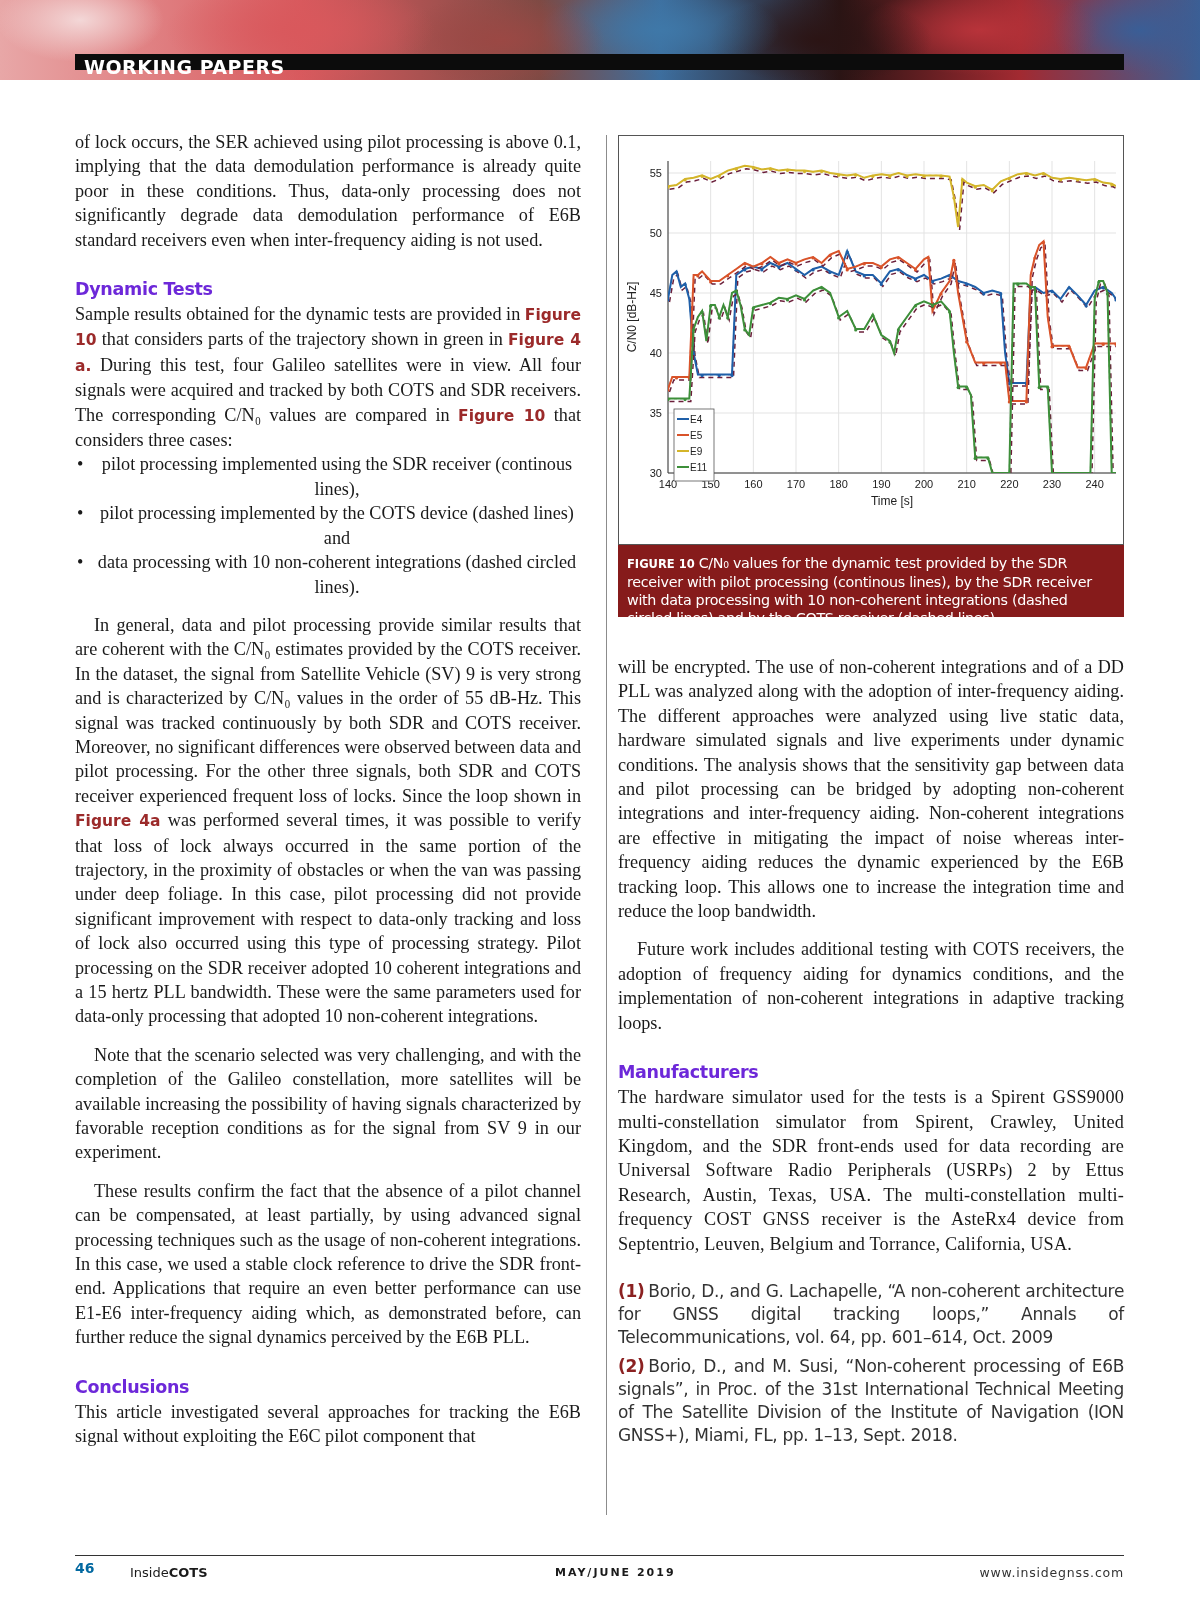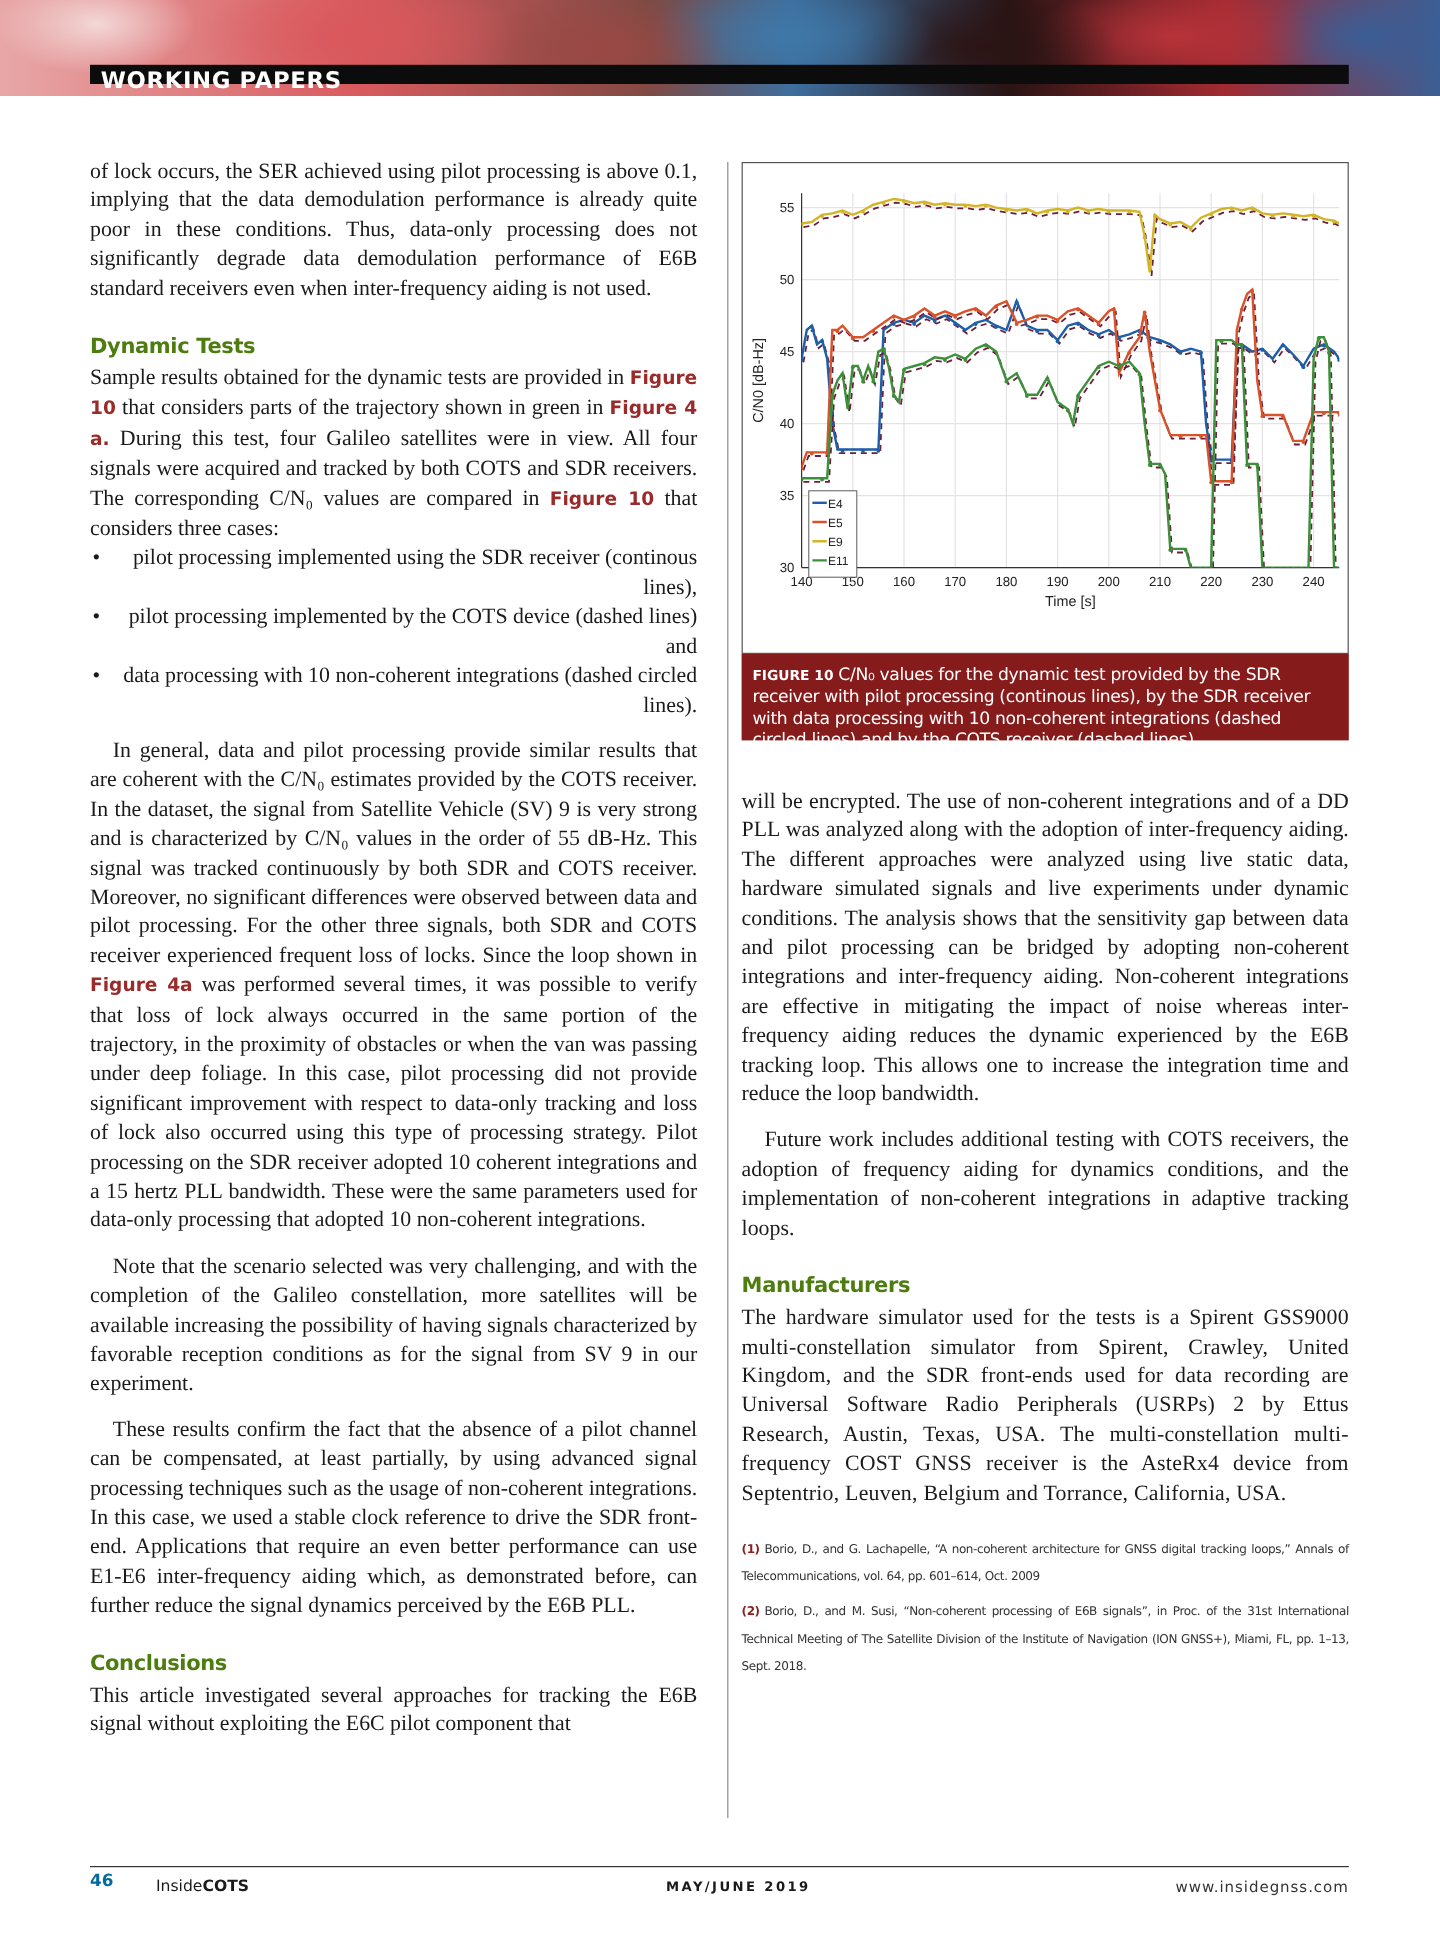--- a/index.html
+++ b/index.html
@@ -14,32 +14,32 @@
       radial-gradient(ellipse 160px 60px at 980px 30px,#b8333a 0%,transparent 75%),
       radial-gradient(ellipse 120px 60px at 1140px 30px,#3a5e96 0%,transparent 75%),
       linear-gradient(90deg,#e8a7a7 0%,#d85a5e 25%,#7d4a44 45%,#3d6e9e 55%,#2a1414 70%,#a22a31 85%,#3b5f95 100%);}
   .wp-bar{position:absolute;left:75px;top:54px;width:1049px;height:16px;background:#0c0c0c;}
   .wp-bar span{position:absolute;left:9px;top:2px;color:#fff;font-family:"DejaVu Sans","Liberation Sans",sans-serif;font-weight:bold;font-size:19px;letter-spacing:0.5px;}
   .col{position:absolute;font-size:18.2px;line-height:24.4px;}
   .col-left{left:75px;top:130px;width:506px;}
   .col-right{left:618px;top:655px;width:506px;}
   .col p{margin:0;text-align:justify;}
   .col p.ind{text-indent:19px;margin-top:14px;}
-  .col h3{margin:0;font-family:"DejaVu Sans","Liberation Sans",sans-serif;font-weight:bold;color:#4d7c0f;font-size:17.5px;line-height:26px;letter-spacing:-0.3px;}
+  .col h3{margin:0;font-family:"DejaVu Sans","Liberation Sans",sans-serif;font-weight:bold;color:#6d28d9;font-size:17.5px;line-height:26px;letter-spacing:-0.3px;}
   .gap{height:24px;}
   .figref{font-family:"DejaVu Sans","Liberation Sans",sans-serif;font-weight:bold;color:#9b2a2a;font-size:15.5px;}
   ul.cases{list-style:none;margin:0;padding:0;}
-  ul.cases li{position:relative;padding-left:18px;text-align:right;}
+  ul.cases li{position:relative;padding-left:18px;text-align:center;}
   ul.cases li:before{content:"•";position:absolute;left:2px;top:0;}
   .divider{position:absolute;left:606px;top:135px;width:1px;height:1380px;background:#8c8c8c;}
   .figure{position:absolute;left:618px;top:135px;width:506px;height:496px;}
   .figbox{position:absolute;left:0;top:0;width:504px;height:408px;border:1px solid #555;background:#fff;}
   .caption{position:absolute;left:0;top:410px;width:506px;height:72px;background:#861b1b;color:#fff;font-family:"DejaVu Sans","Liberation Sans",sans-serif;font-size:14.3px;line-height:18px;box-sizing:border-box;padding:9px 9px 0 9px;letter-spacing:-0.3px;}
   .caption .lbl{font-weight:bold;font-size:11.5px;letter-spacing:0;margin-right:4px;}
-  .refs{font-family:"DejaVu Sans","Liberation Sans",sans-serif;font-size:10px;line-height:23px;color:#333;letter-spacing:-0.35px;}
+  .refs{font-family:"DejaVu Sans","Liberation Sans",sans-serif;font-size:17px;line-height:23px;color:#333;letter-spacing:-0.35px;}
   .refs p{margin:0 0 6px 0;text-align:justify;}
   .refs .num{color:#8b2121;font-weight:bold;margin-right:4px;}
   .footer-rule{position:absolute;left:75px;top:1555px;width:1049px;height:1px;background:#333;}
   .footer{position:absolute;top:1560px;font-family:"DejaVu Sans","Liberation Sans",sans-serif;}
   .pg{left:75px;font-size:14px;font-weight:bold;color:#0369a1;}
   .pub{left:130px;font-size:13px;top:1565px;}
   .pub b{font-weight:bold;}
   .date{left:555px;font-size:11px;font-weight:bold;letter-spacing:2px;top:1566px;}
   .url{right:76px;font-size:12.5px;letter-spacing:0.8px;top:1565px;color:#333;}
   svg text{font-family:"Liberation Sans","DejaVu Sans",sans-serif;}

